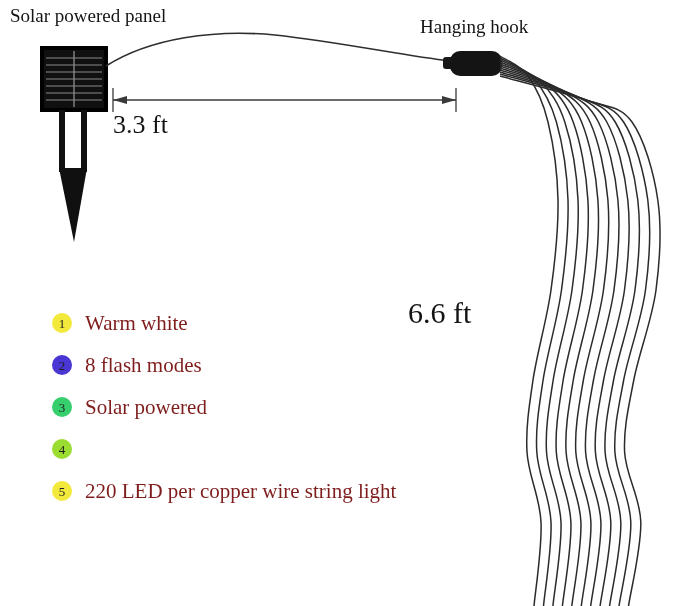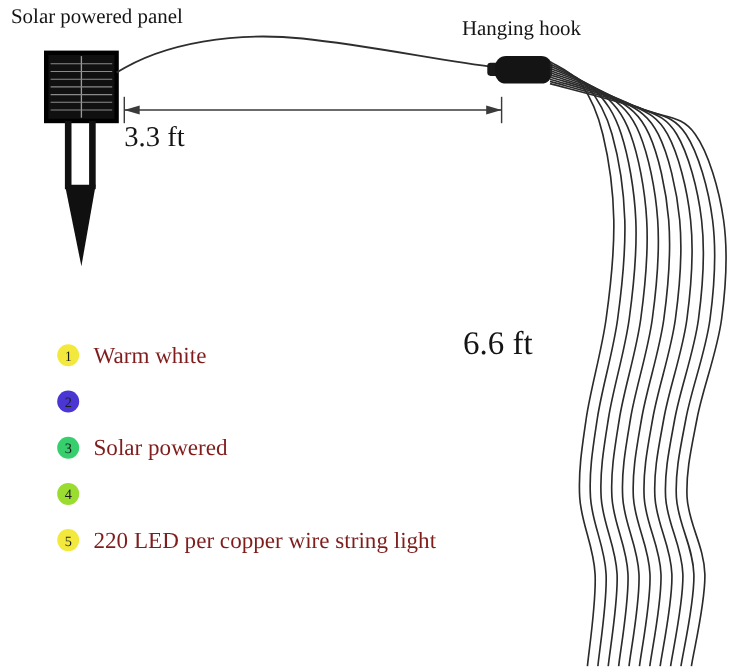--- a/index.html
+++ b/index.html
@@ -23,21 +23,21 @@
     white-space: nowrap;
   }
   .title-label { font-size: 19px; }
   .dim-horizontal {
     left: 113px; top: 110px;
     width: 343px;
     text-align: left;
     font-size: 26px;
   }
   .dim-vertical {
-    left: 421px; top: 296px;
+    left: 408px; top: 296px;
     font-size: 30px;
   }
   .features {
     position: absolute;
     left: 52px; top: 312px;
   }
   .feature-row {
     display: flex;
     align-items: center;
     gap: 13px;
@@ -123,20 +123,21 @@
 
   <div class="label dim-vertical">6.6 ft</div>
 
   <div class="features">
     <div class="feature-row">
       <span class="badge" style="background: rgb(243, 233, 60);">1</span>
       <span class="feature-label">Warm white</span>
     </div>
     <div class="feature-row">
       <span class="badge" style="background: rgb(74, 54, 210);">2</span>
+      <span class="feature-label">8 flash modes</span>
     </div>
     <div class="feature-row">
       <span class="badge" style="background: rgb(55, 207, 110);">3</span>
       <span class="feature-label">Solar powered</span>
     </div>
     <div class="feature-row">
       <span class="badge" style="background: rgb(155, 220, 48);">4</span>
     </div>
     <div class="feature-row">
       <span class="badge" style="background: rgb(243, 233, 60);">5</span>

